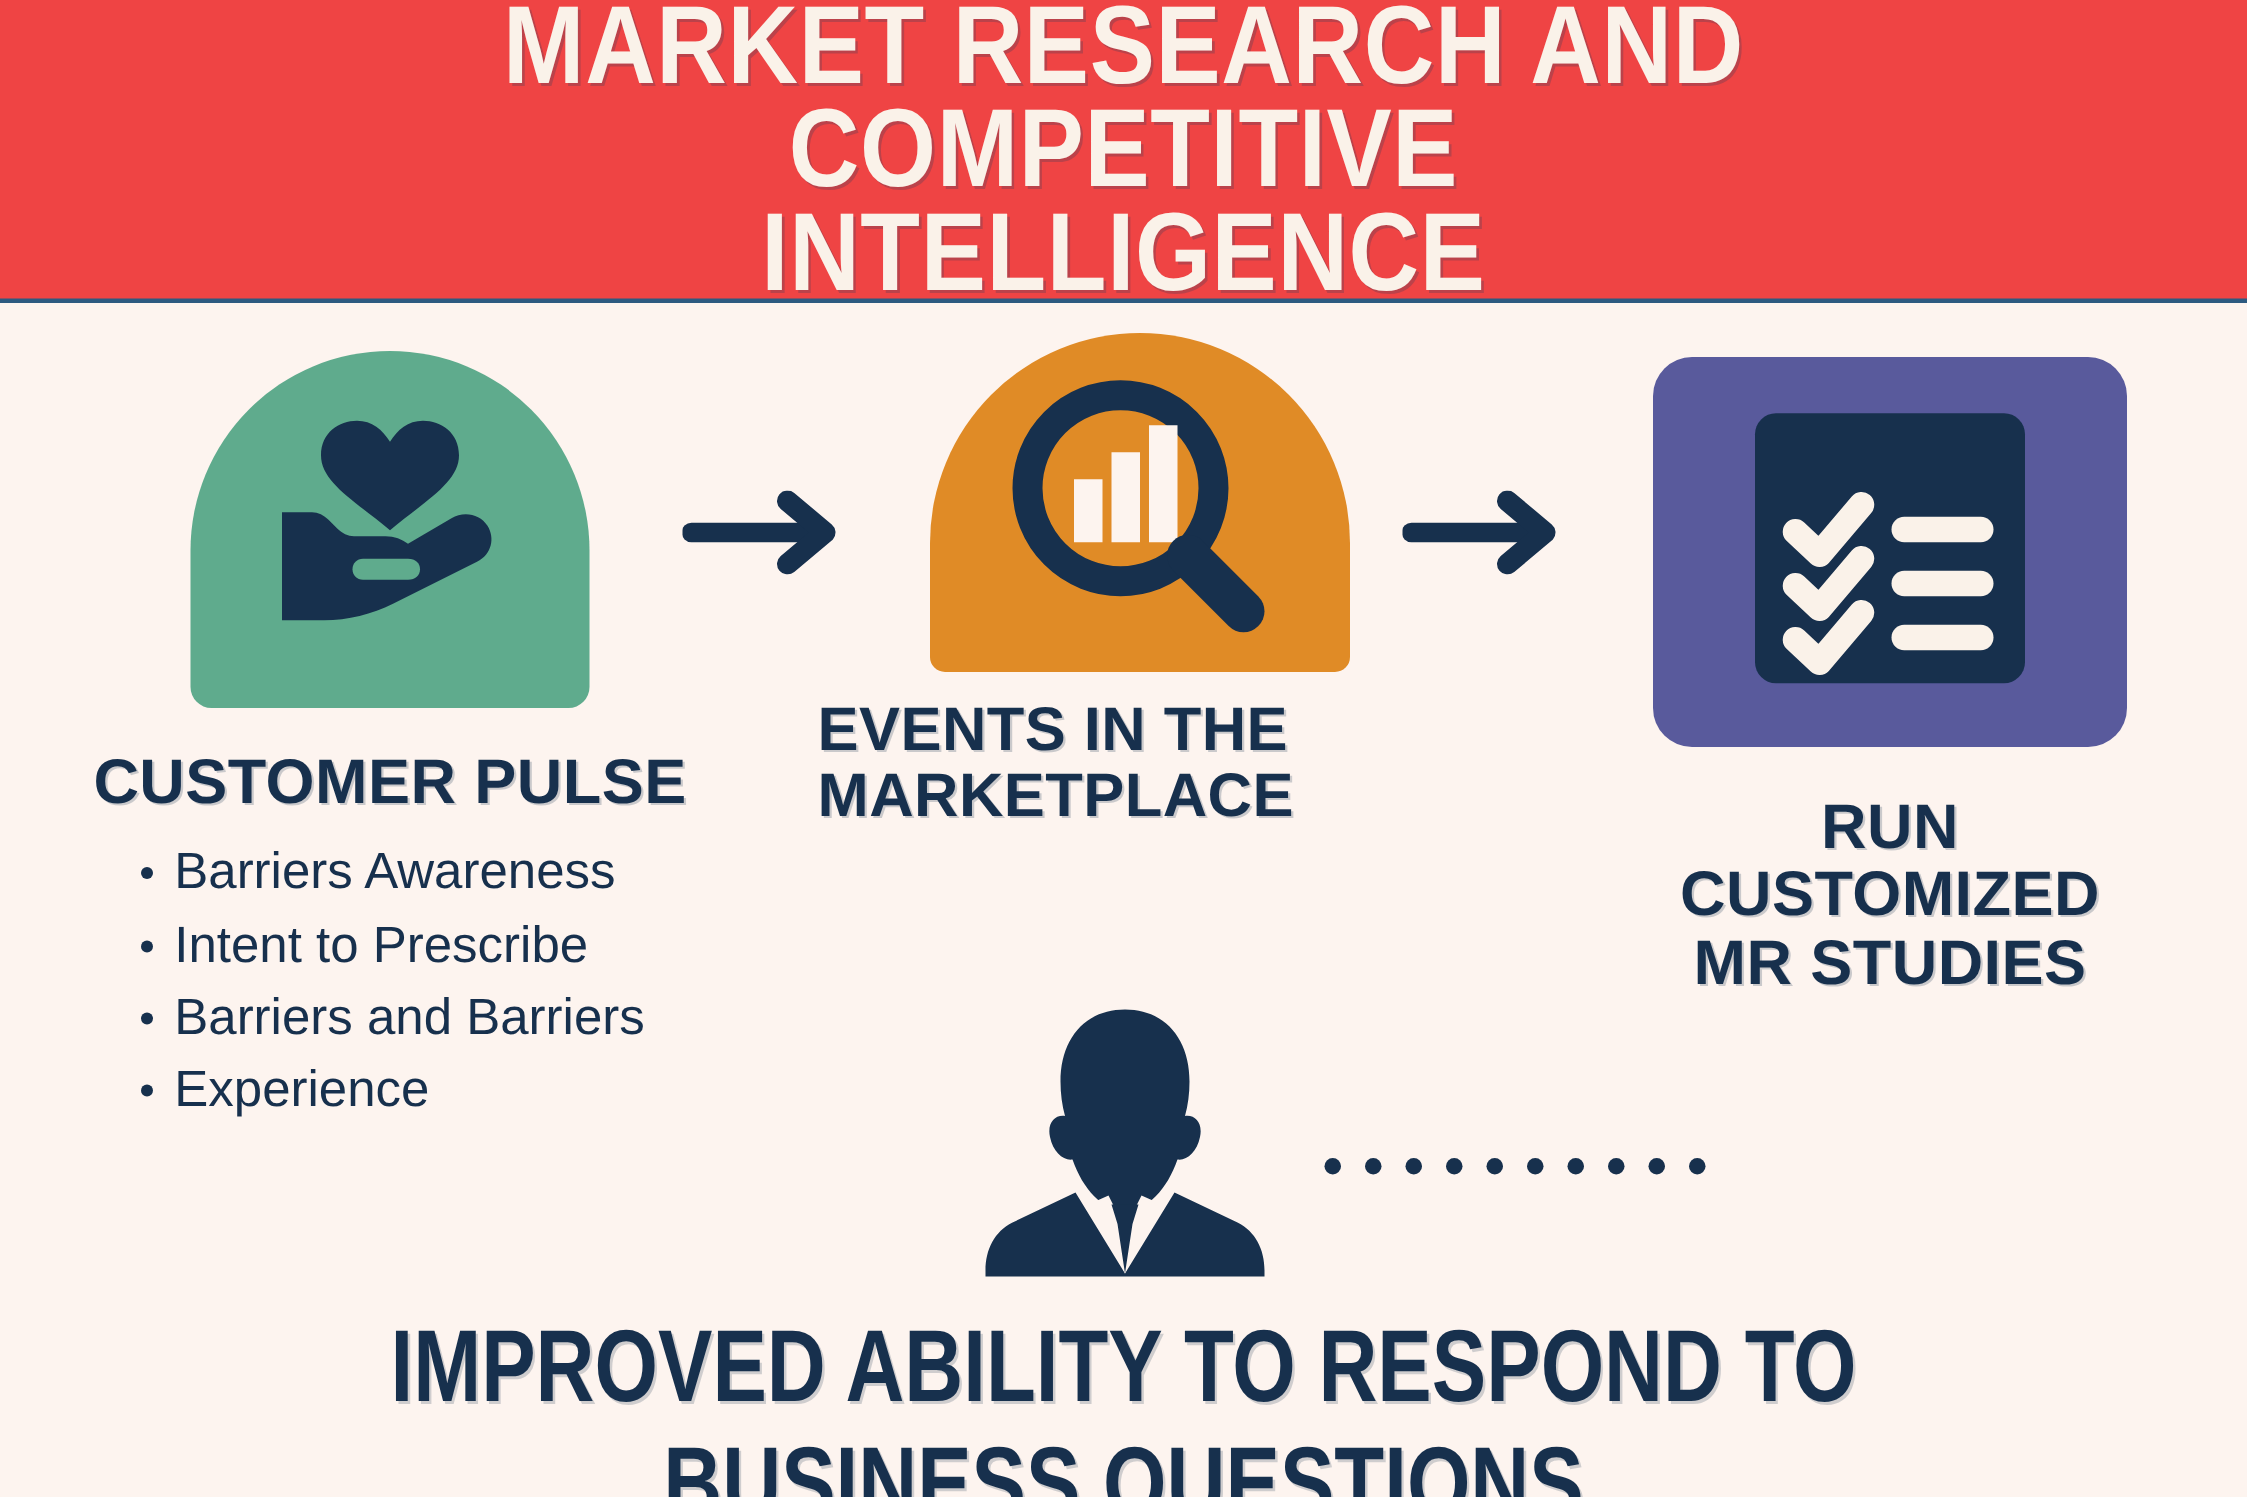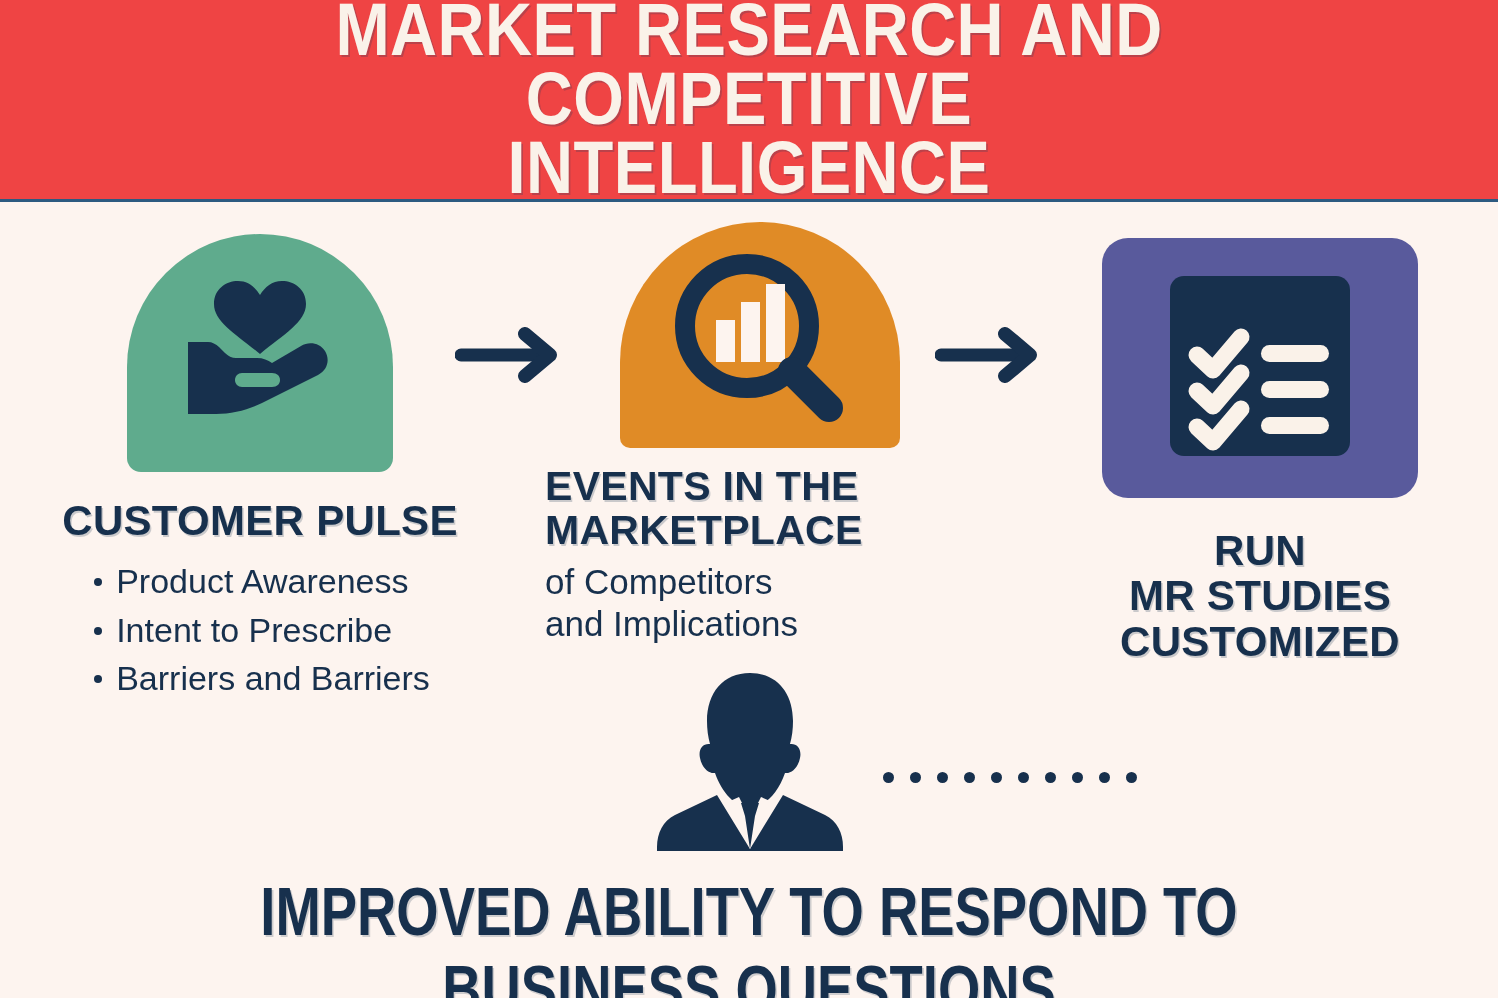--- a/index.html
+++ b/index.html
@@ -251,23 +251,24 @@
           <path d="M66 97 L96 97 C101 97 104 100 104 104 C104 108 101 111 96 111 L66 111 C62 111 59 108 59 104 C59 100 62 97 66 97 Z" fill="#5fab8d"></path>
         </svg>
       </span>
     </div>
 
     <div class="col-title">
       <div>CUSTOMER PULSE</div>
     </div>
 
     <ul class="bullet-list">
-      <li><span class="dot"></span><span>Product Awareness</span></li>
+      <li><span class="dot"></span><span>Barriers Awareness</span></li>
       <li><span class="dot"></span><span>Intent to Prescribe</span></li>
       <li><span class="dot"></span><span>Barriers and Barriers</span></li>
+      <li><span class="dot"></span><span>Experience</span></li>
     </ul>
   </div>
 
   <div class="arrow arrow-1">
     <svg width="110" height="56" viewBox="0 0 110 56">
       <path d="M6 28 L84 28" stroke="#17304d" stroke-width="13" stroke-linecap="round" fill="none"></path>
       <path d="M70 7 L95 28 L70 49" stroke="#17304d" stroke-width="14" stroke-linecap="round" stroke-linejoin="round" fill="none"></path>
     </svg>
   </div>
 
@@ -280,24 +281,20 @@
           <rect x="70" y="50" width="19" height="60" fill="#fdf4ef"></rect>
           <rect x="95" y="32" width="19" height="78" fill="#fdf4ef"></rect>
           <path d="M121 119 L158 156" stroke="#17304d" stroke-width="28" stroke-linecap="round"></path>
         </svg>
       </span>
     </div>
 
     <div class="col-title">
       <div>EVENTS IN THE</div>
       <div>MARKETPLACE</div>
-    </div>
-    <div class="col-sub">
-      <div>of Competitors</div>
-      <div>and Implications</div>
     </div>
   </div>
 
   <div class="arrow arrow-2">
     <svg width="110" height="56" viewBox="0 0 110 56">
       <path d="M6 28 L84 28" stroke="#17304d" stroke-width="13" stroke-linecap="round" fill="none"></path>
       <path d="M70 7 L95 28 L70 49" stroke="#17304d" stroke-width="14" stroke-linecap="round" stroke-linejoin="round" fill="none"></path>
     </svg>
   </div>
 
@@ -311,22 +308,22 @@
           <path d="M32 156 L48 171 L76 138" stroke="#faf2e9" stroke-width="17" stroke-linecap="round" stroke-linejoin="round" fill="none"></path>
           <rect x="96" y="74" width="68" height="17" rx="8.5" fill="#faf2e9"></rect>
           <rect x="96" y="110" width="68" height="17" rx="8.5" fill="#faf2e9"></rect>
           <rect x="96" y="146" width="68" height="17" rx="8.5" fill="#faf2e9"></rect>
         </svg>
       </span>
     </div>
 
     <div class="col-title">
       <div>RUN</div>
+      <div>CUSTOMIZED</div>
       <div>MR STUDIES</div>
-      <div>CUSTOMIZED</div>
     </div>
   </div>
 
   <div class="person-block">
     <span class="person-icon">
       <svg width="190" height="185" viewBox="0 0 190 185">
         <path d="M95 6 C68 6 52 26 52 54 C52 62 53 70 55 77 C48 76 43 82 45 91 C47 101 54 107 60 106 C67 126 80 140 95 140 C110 140 123 126 130 106 C136 107 143 101 145 91 C147 82 142 76 135 77 C137 70 138 62 138 54 C138 26 122 6 95 6 Z" fill="#17304d"></path>
         <path d="M62 128 L20 148 C8 154 2 166 2 180 L2 184 L188 184 L188 180 C188 166 182 154 170 148 L128 128 L95 182 Z" fill="#17304d"></path>
         <path d="M84 130 L95 152 L106 130 L115 134 L95 182 L75 134 Z" fill="#fdf4ef"></path>
         <path d="M86 136 L104 136 L100 149 L95 182 L90 149 Z" fill="#17304d"></path>

